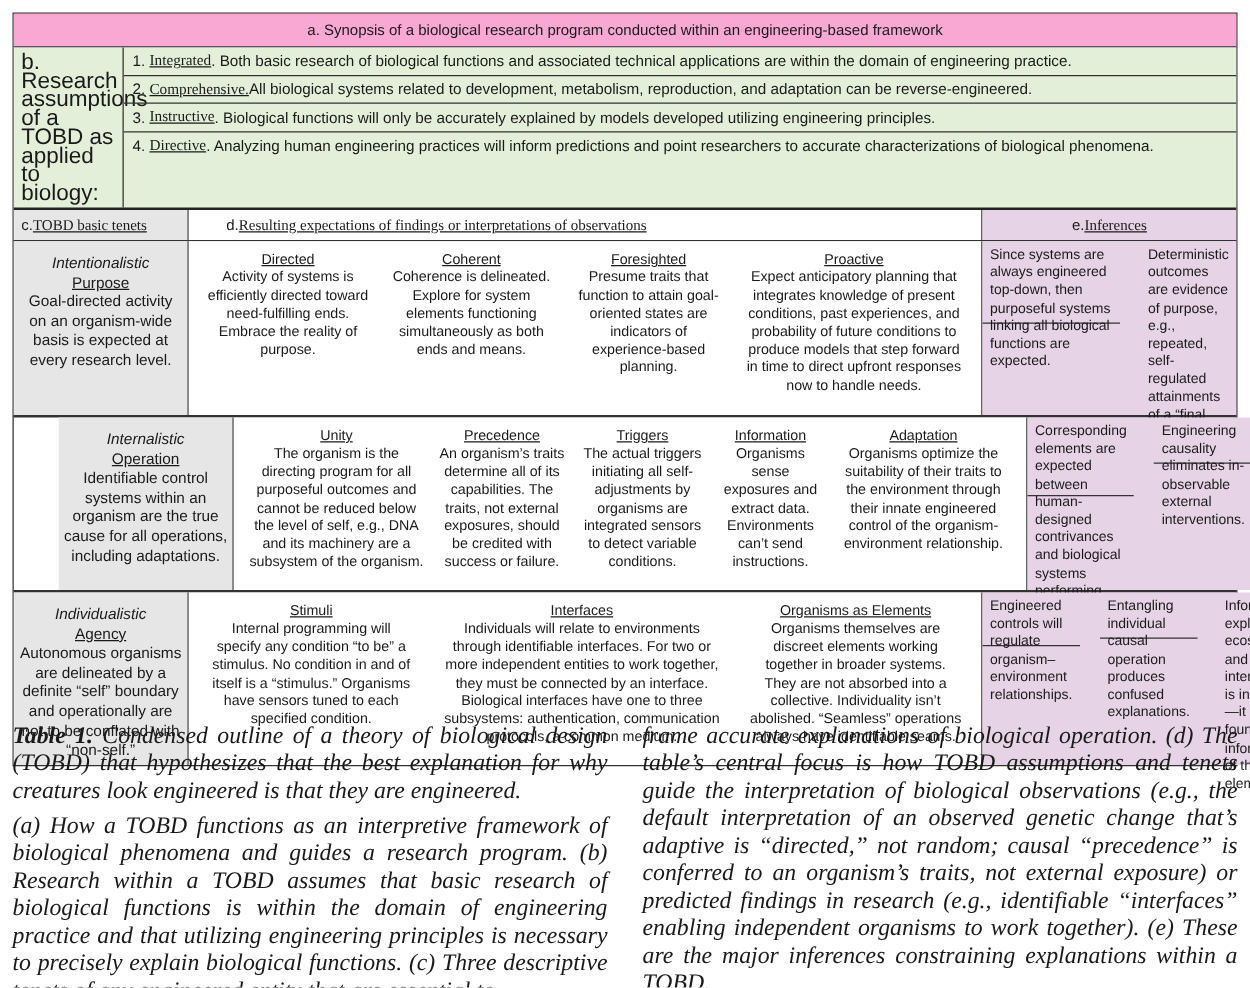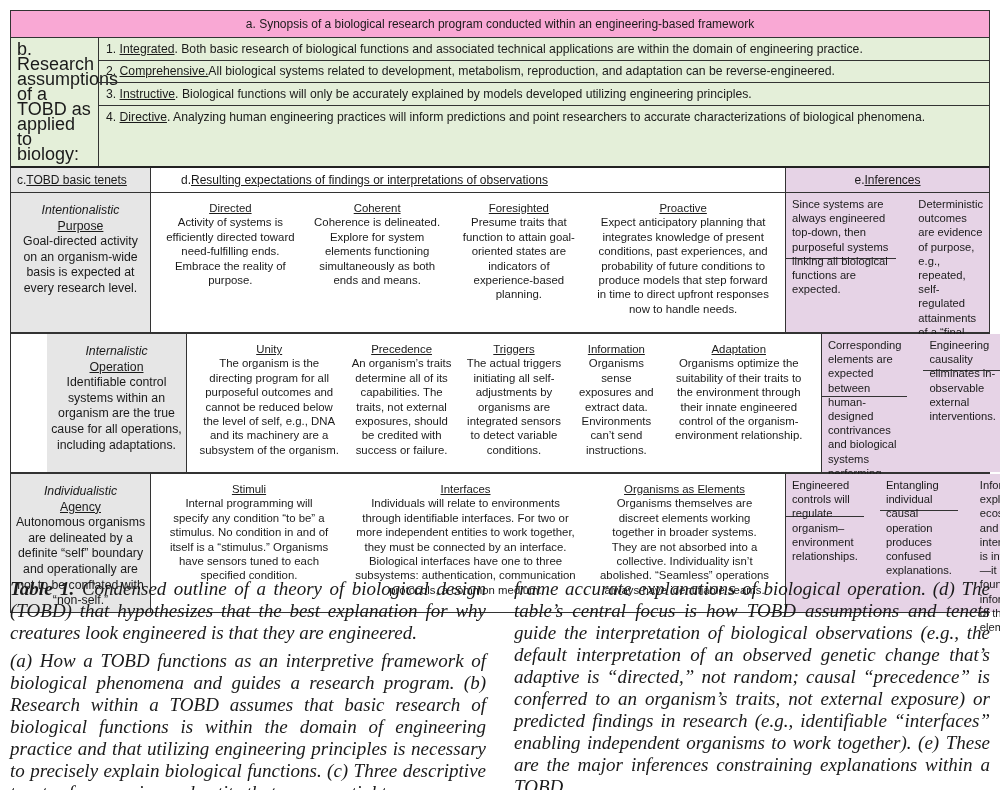--- a/index.html
+++ b/index.html
@@ -8,21 +8,21 @@
   .tbl { position: absolute; left: 10px; top: 10px; width: 980px; border: 1.5px solid #333; box-sizing: border-box; }
   .row-a { height: 26px; border-bottom: 1.5px solid #333; display: flex; align-items: center; justify-content: center;
            font-size: 12px; background: #f9a8d4; }
   .sec-b { display: flex; border-bottom: 2px solid #222; background: #e4efd9; }
   .b-label { width: 88px; padding: 4px 6px; box-sizing: border-box; font-size: 18px; line-height: 15px;
              border-right: 1.5px solid #333; flex: none; }
   .b-items { flex: 1; display: flex; flex-direction: column; }
   .b-item { height: 22.5px; display: flex; align-items: center; padding-left: 7px; font-size: 12.2px;
             border-bottom: 1.5px solid #333; box-sizing: border-box; }
   .b-item:last-child { border-bottom: none; }
-  .u { text-decoration: underline; }
+  .u { text-decoration: underline; font-family: Liberation Serif, serif; }
   .hdr { display: flex; height: 24px; border-bottom: 1.5px solid #333; font-size: 12px; }
   .hdr > div { display: flex; align-items: center; box-sizing: border-box; }
   .hdr-c { width: 140px; padding-left: 6px; background: #e6e6e6; border-right: 1.5px solid #333; }
   .hdr-d { width: 635px; padding-left: 30px; background: #fff; border-right: 1.5px solid #333; }
   .hdr-e { flex: 1; justify-content: center; background: #e6d3e6; }
   .mrow { display: flex; border-bottom: 2px solid #333; }
   .mrow:last-child { border-bottom: none; }
   .tenet { width: 140px; flex: none; background: #e6e6e6; border-right: 1.5px solid #333; text-align: center;
            padding: 10px 4px; box-sizing: border-box; font-size: 12.3px; line-height: 15.6px; }
   .tenet .t-it { font-style: italic; display: block; }

